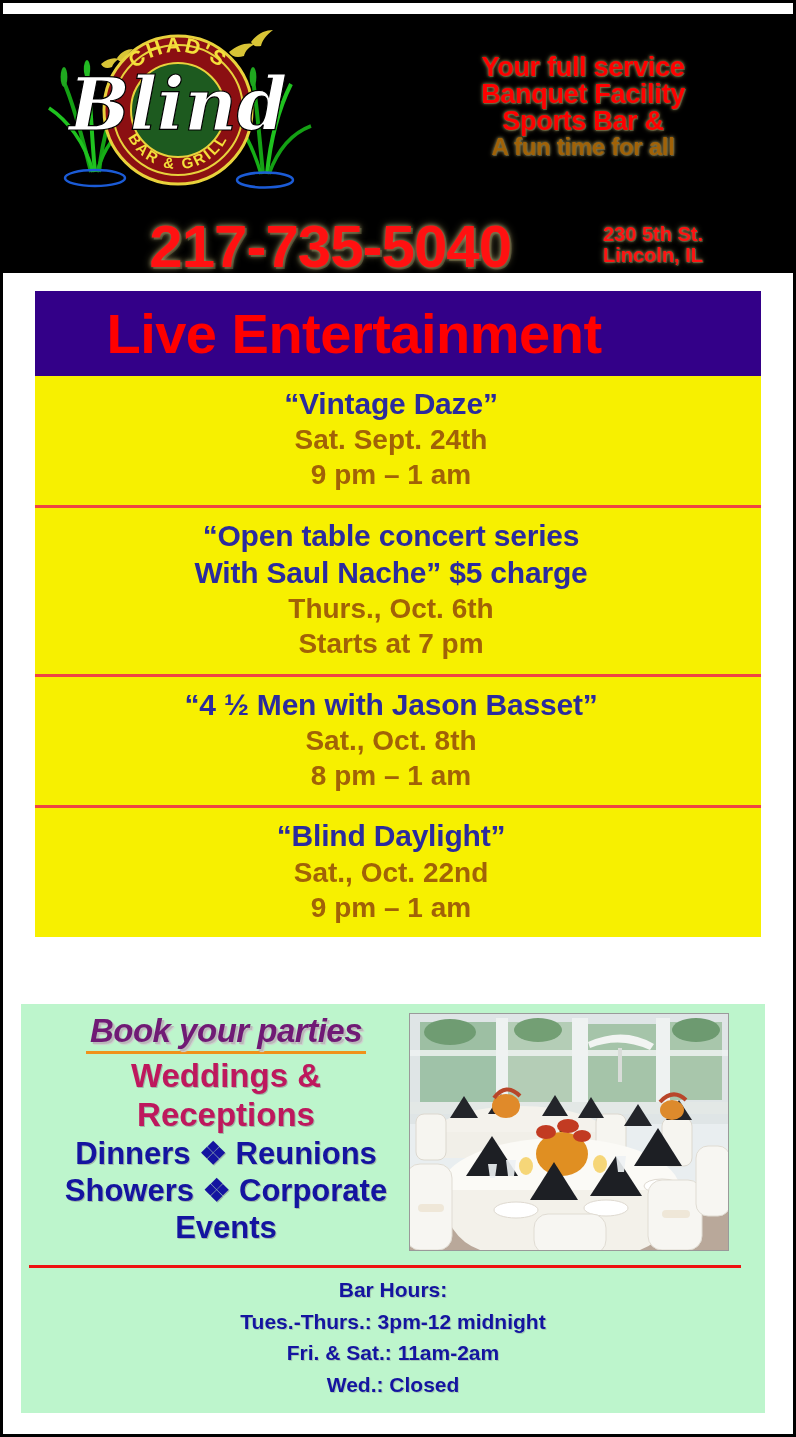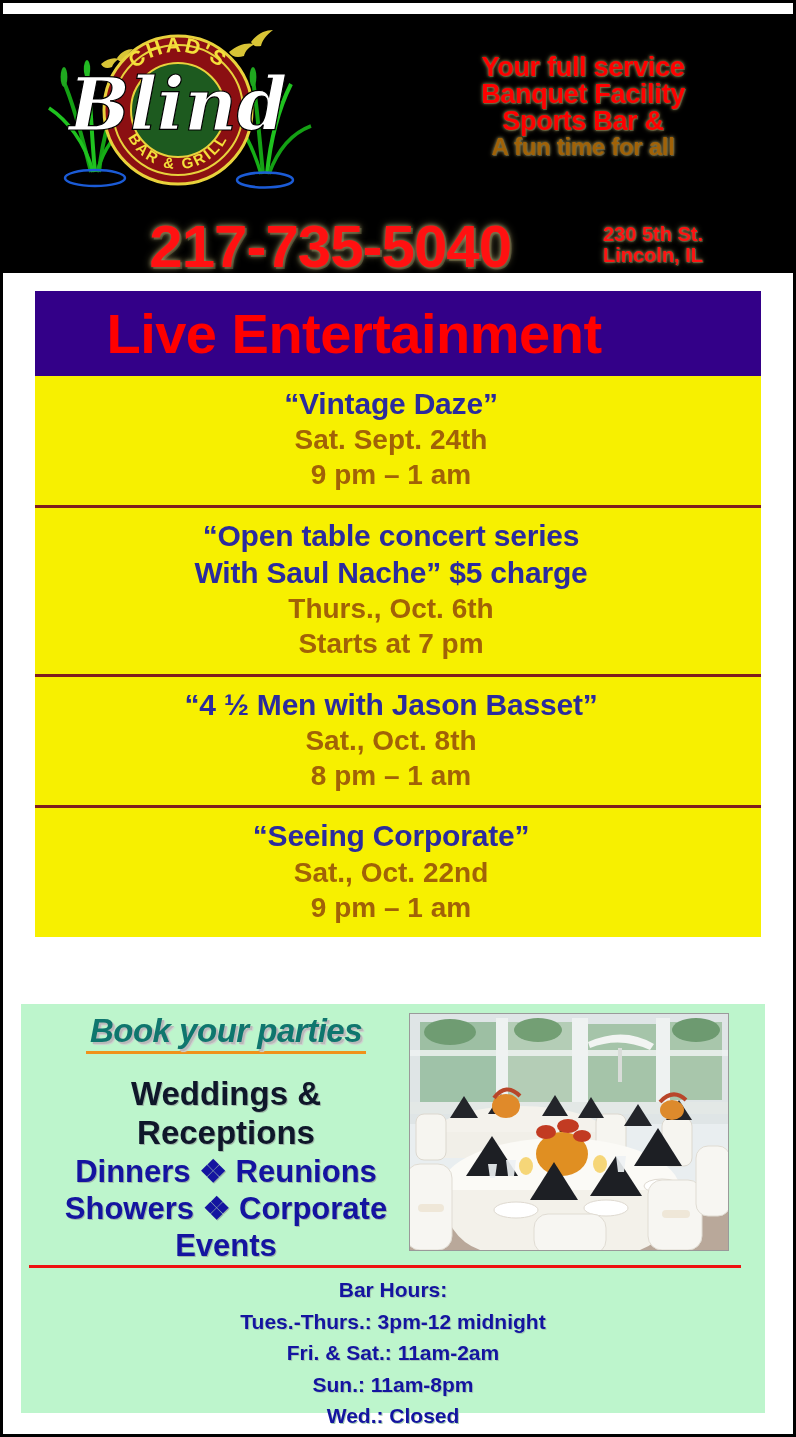--- a/index.html
+++ b/index.html
@@ -59,45 +59,45 @@
     display:flex;align-items:center;justify-content:center;
     font-weight:bold;font-size:56px;color:#ff0000;letter-spacing:-0.5px;
   }
   .events{
     position:absolute;left:32px;top:373px;width:726px;
     background:#f7f000;
   }
   .event{
     text-align:center;padding:9px 20px 12px 6px;
   }
-  .event + .event{border-top:3px solid #7f1d1d;}
+  .event + .event{border-top:3px solid #ef4444;}
   .ev-name{
     font-weight:bold;font-size:30px;color:#2b2b9e;line-height:1.24;
     letter-spacing:-0.2px;
   }
   .ev-date,.ev-time{
     font-weight:bold;font-size:28px;color:#a16207;line-height:1.26;
   }
 
   
   .party{
     position:absolute;left:18px;top:1001px;width:744px;height:409px;
     background:#bdf5cc;
   }
   .party-left{
     position:absolute;left:20px;top:8px;width:370px;text-align:center;
   }
   .book-title{
-    font-style:italic;font-weight:bold;font-size:33px;color:#0f766e;
+    font-style:italic;font-weight:bold;font-size:33px;color:#701a75;
     letter-spacing:-0.5px;
     text-shadow:2px 2px 0 #b9b9b9,3px 3px 1px #cfcfcf;
     border-bottom:3px solid #f0921a;display:inline-block;padding:0 4px 1px 4px;
   }
   .wed{
-    margin-top:21px;font-weight:bold;font-size:33px;color:#0f172a;
+    margin-top:3px;font-weight:bold;font-size:33px;color:#be185d;
     line-height:1.18;text-shadow:1px 1px 0 #9fb9a8;
   }
   .svc{
     font-weight:bold;font-size:31px;color:#1414a0;line-height:1.2;
     text-shadow:1px 1px 0 #9fb9a8;
   }
   .photo{
     position:absolute;left:388px;top:9px;width:318px;height:236px;
     border:1px solid #9a9a9a;overflow:hidden;background:#cfd7d9;
   }
@@ -202,21 +202,21 @@
       <div class="ev-name">“Open table concert series<br>With Saul Nache” $5 charge</div>
       <div class="ev-date">Thurs., Oct. 6th</div>
       <div class="ev-time">Starts at 7 pm</div>
     </div>
     <div class="event">
       <div class="ev-name">“4 ½ Men with Jason Basset”</div>
       <div class="ev-date">Sat., Oct. 8th</div>
       <div class="ev-time">8 pm – 1 am</div>
     </div>
     <div class="event">
-      <div class="ev-name">“Seeing Corporate”</div>
+      <div class="ev-name">“Blind Daylight”</div>
       <div class="ev-date">Sat., Oct. 22nd</div>
       <div class="ev-time">9 pm – 1 am</div>
     </div>
   </div>
 
   <div class="party">
     <div class="party-left">
       <div class="book-title">Book your parties</div>
       <div class="wed">Weddings &amp;<br>Receptions</div>
       <div class="svc">Dinners ❖ Reunions</div>
@@ -326,17 +326,16 @@
       </svg>
     </div>
   </div>
 
   <div class="hours-rule"></div>
 
   <div class="hours">
     <div class="hr-line">Bar Hours:</div>
     <div class="hr-line">Tues.-Thurs.: 3pm-12 midnight</div>
     <div class="hr-line">Fri. &amp; Sat.: 11am-2am</div>
-    <div class="hr-line">Sun.: 11am-8pm</div>
     <div class="hr-line">Wed.: Closed</div>
   </div>
 
 </div>
 
 </body></html>

